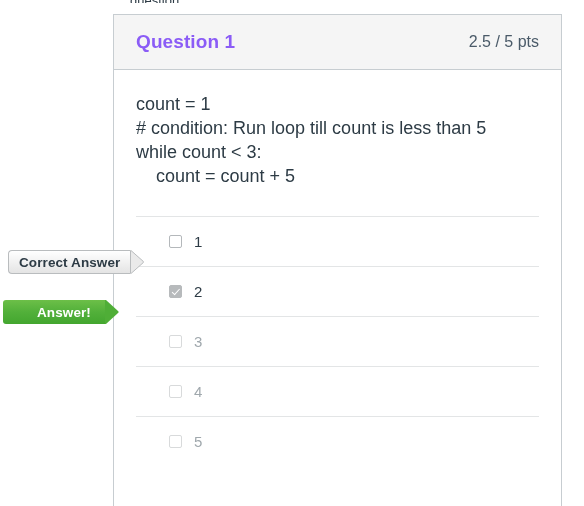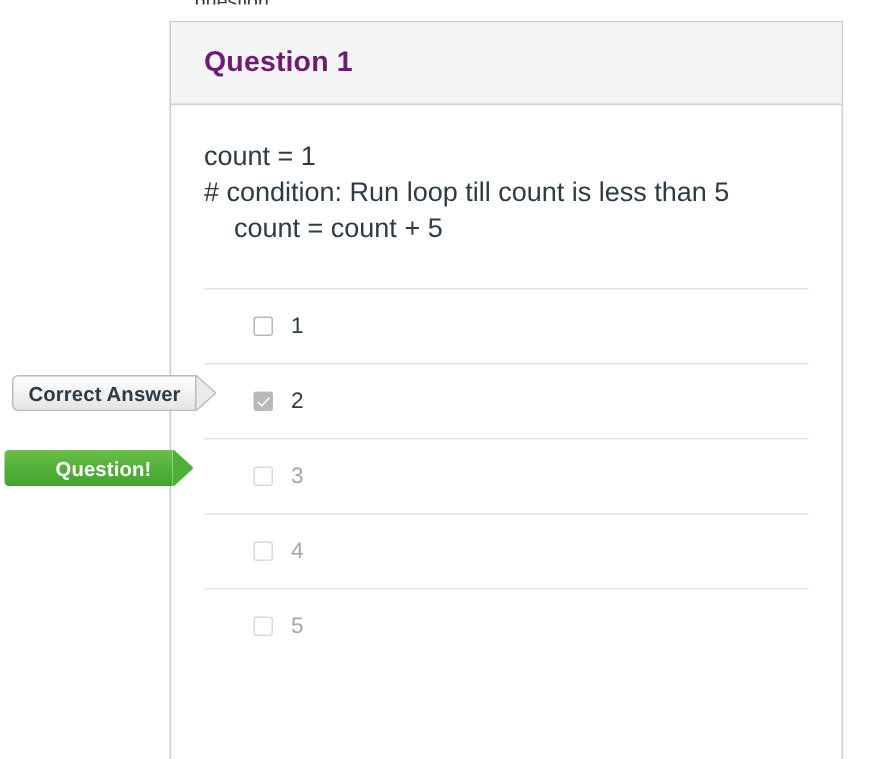--- a/index.html
+++ b/index.html
@@ -49,21 +49,21 @@
     display: flex;
     align-items: center;
     justify-content: space-between;
     padding: 0 22px 0 22px;
     box-sizing: border-box;
   }
 
   .question-title {
     font-size: 19px;
     font-weight: bold;
-    color: #701a75;
+    color: #8b5cf6;
     letter-spacing: 0.1px;
   }
 
   .question-points {
     font-size: 16px;
     color: #4a5a68;
     white-space: nowrap;
   }
 
   
@@ -193,24 +193,25 @@
 </style>
 </head>
 <body>
 
 <div class="top-fragment">question</div>
 
 <div class="question-card">
 
   <div class="question-header">
     <div class="question-title">Question 1</div>
+    <div class="question-points">2.5 / 5 pts</div>
   </div>
 
   <div class="question-body">
-    <div class="code-block"><div class="code-line">count = 1</div><div class="code-line"># condition: Run loop till count is less than 5</div><div class="code-line">    count = count + 5</div></div>
+    <div class="code-block"><div class="code-line">count = 1</div><div class="code-line"># condition: Run loop till count is less than 5</div><div class="code-line">while count &lt; 3:</div><div class="code-line">    count = count + 5</div></div>
   </div>
 
   <div class="answers">
       <div class="answer-row">
         <span class="checkbox"></span>
         <span class="answer-text">1</span>
       </div>
       <div class="answer-row">
         <span class="checkbox checked"></span>
         <span class="answer-text">2</span>
@@ -234,19 +235,19 @@
 <div class="banner banner-correct-answer">
   <div class="banner-body">Correct Answer</div>
   <div class="banner-tip">
     <svg width="14" height="24" viewBox="0 0 14 24">
       <path d="M0.5 0.5 L1 0.5 L13.2 11.3 Q13.8 12 13.2 12.7 L1 23.5 L0.5 23.5 Z" fill="#eaeaea" stroke="#b9bcbe" stroke-width="1"></path>
     </svg>
   </div>
 </div>
 
 <div class="banner banner-correct">
-  <div class="banner-body">Question!</div>
+  <div class="banner-body">Answer!</div>
   <div class="banner-tip">
     <svg width="14" height="24" viewBox="0 0 14 24">
       <path d="M0 0 L1 0 L13.3 11.2 Q14 12 13.3 12.8 L1 24 L0 24 Z" fill="#4fae37"></path>
     </svg>
   </div>
 </div>
 
 </body></html>

